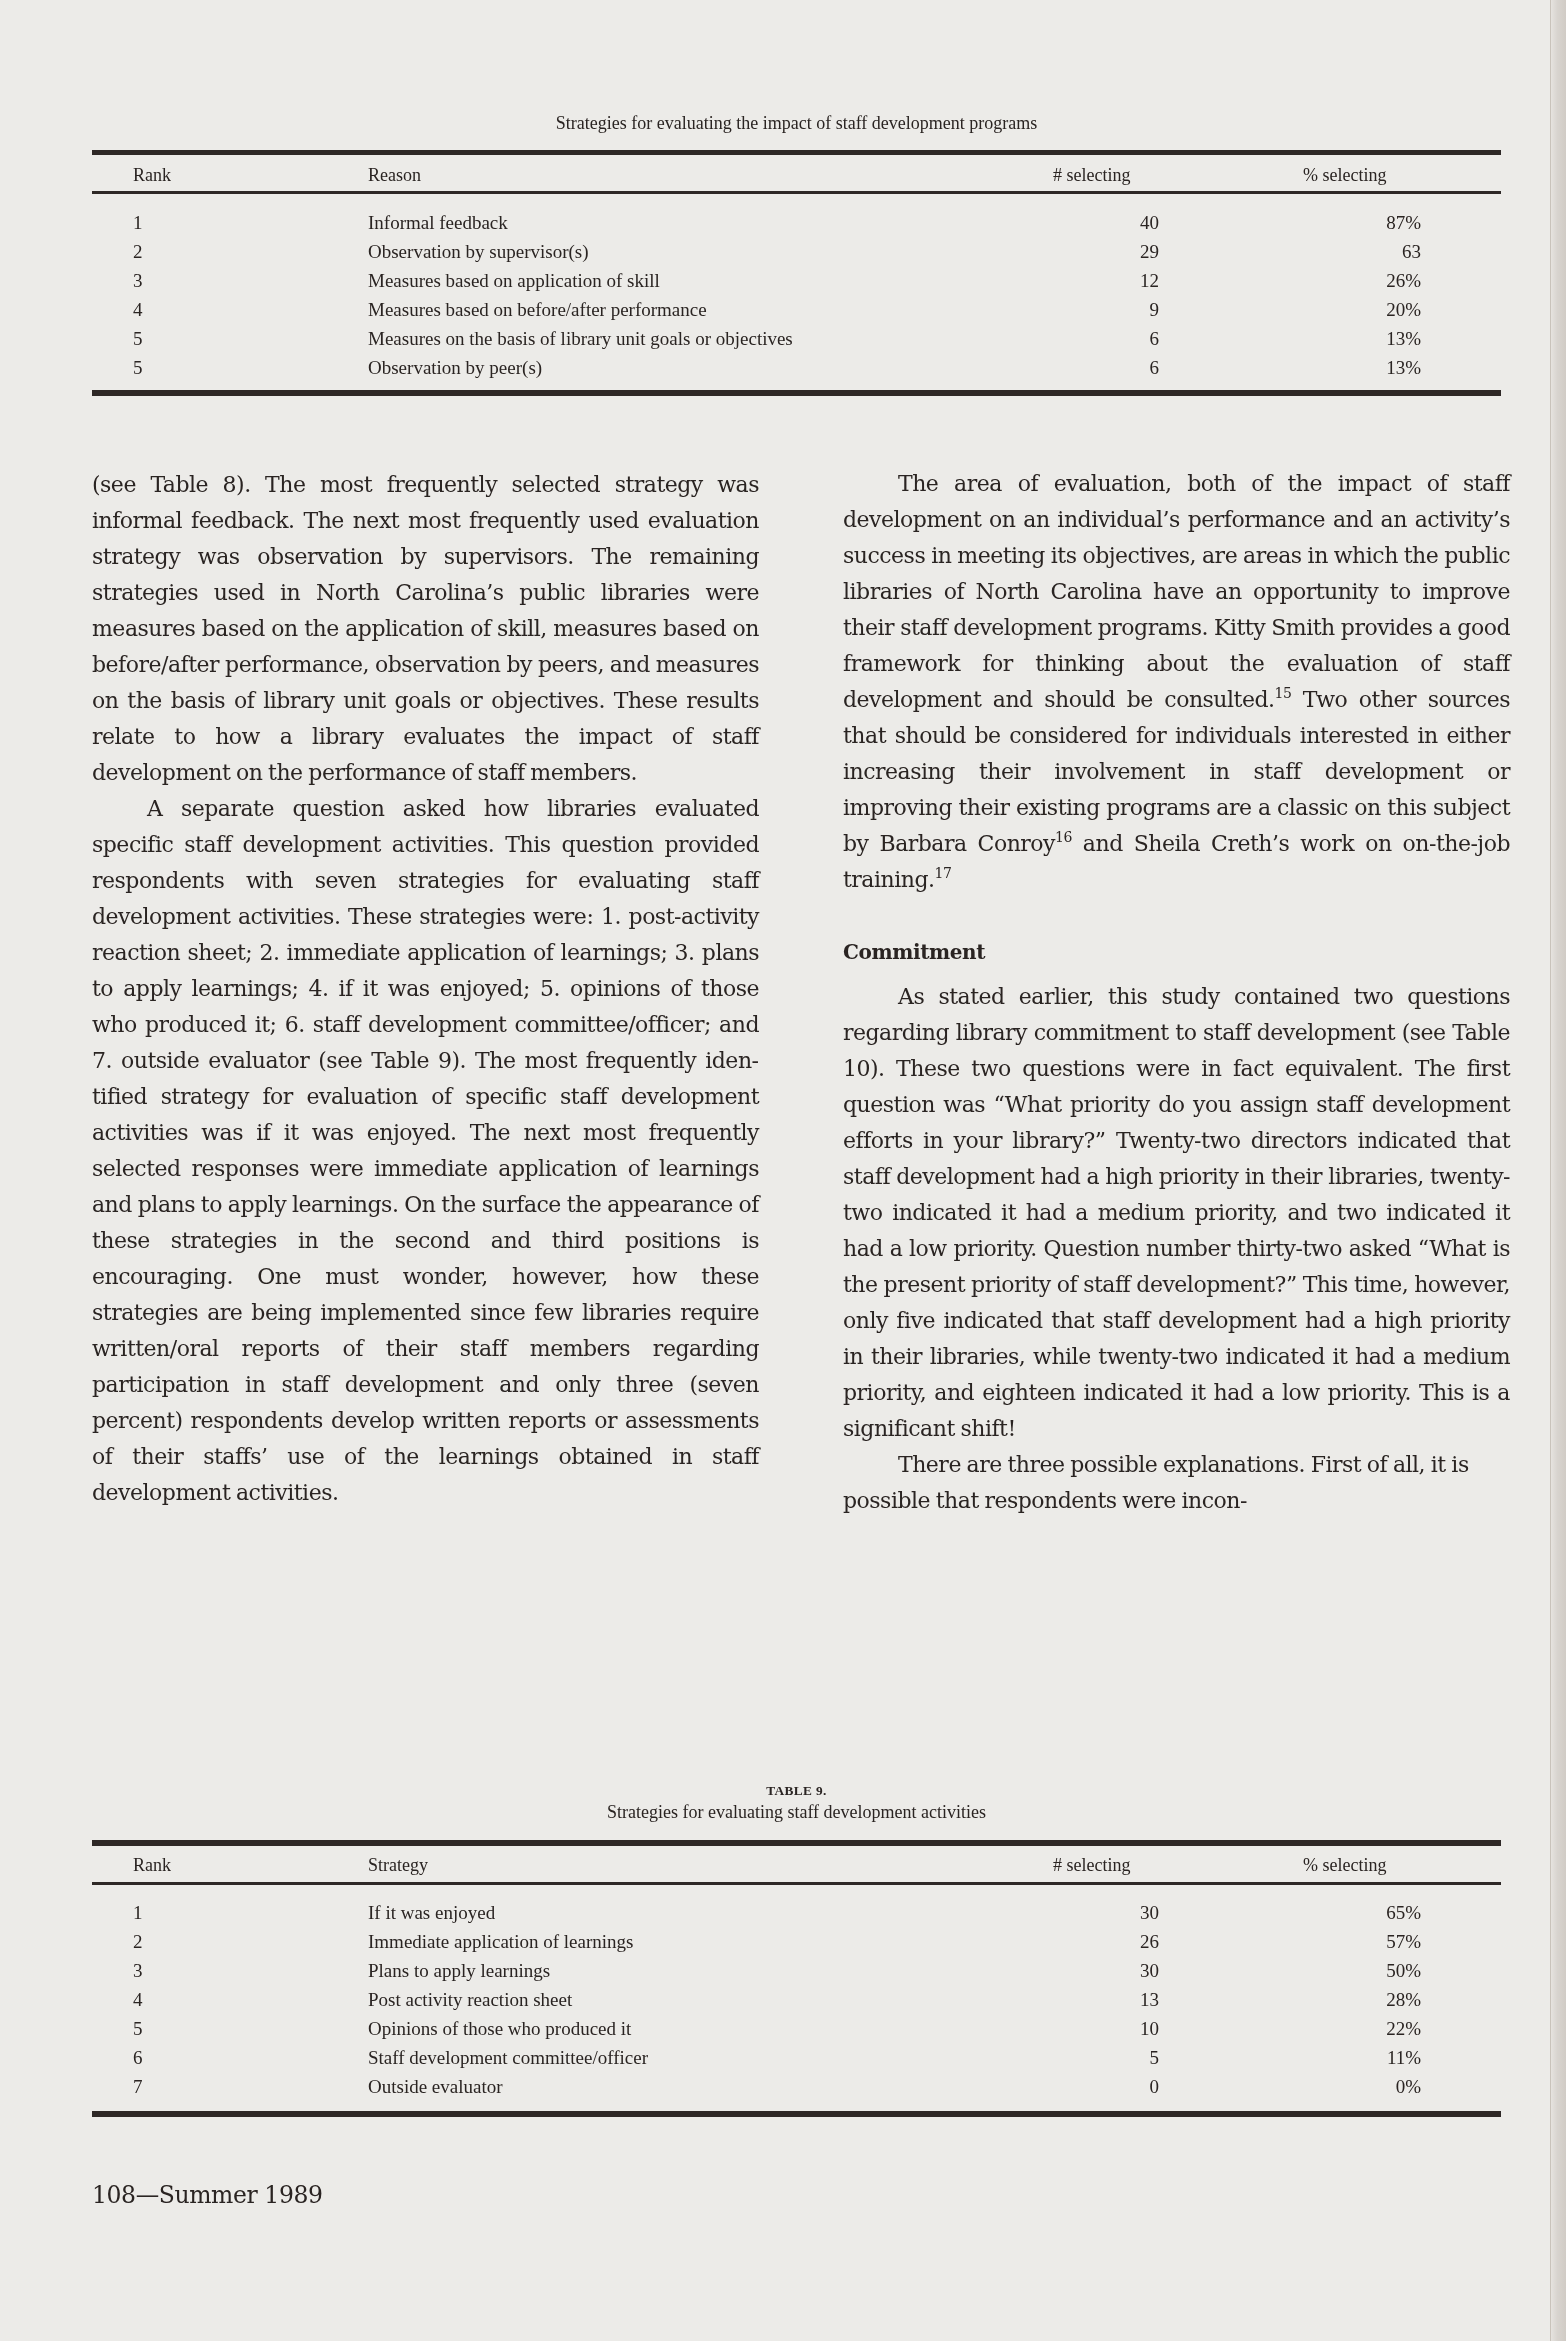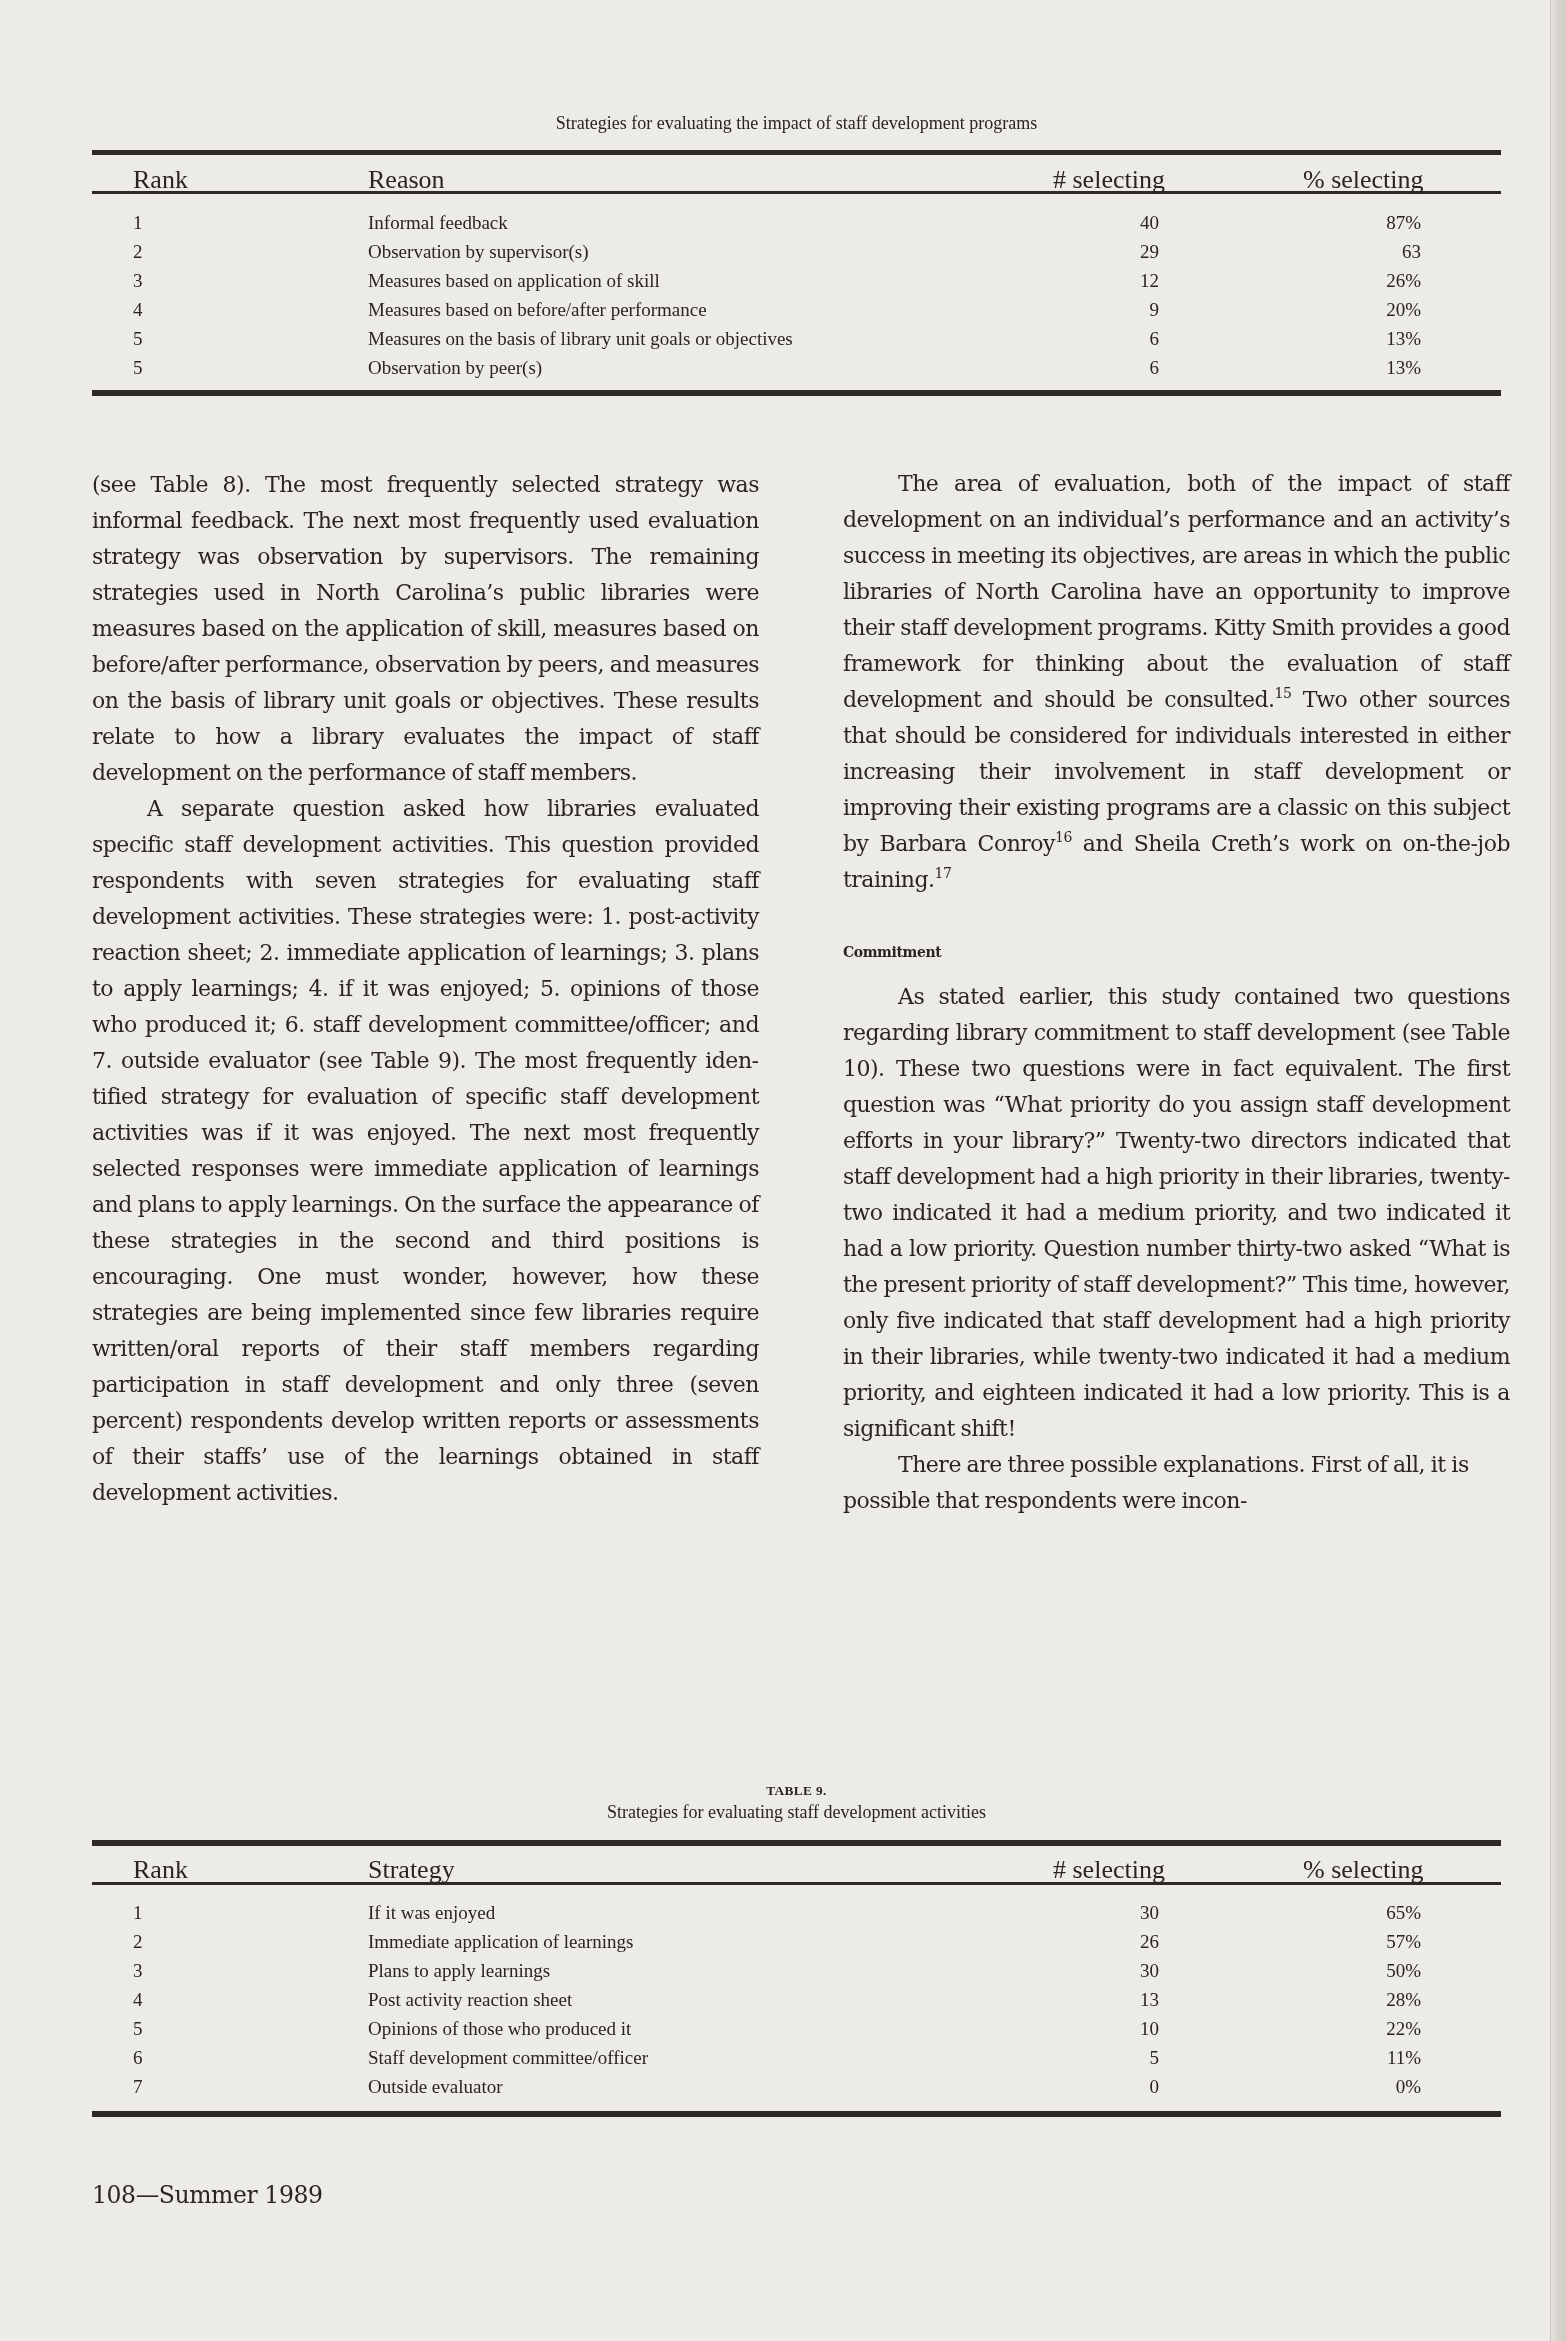--- a/index.html
+++ b/index.html
@@ -22,42 +22,42 @@
   }
   .table-title {
     text-align: center; font-family: "Liberation Serif", serif;
     font-weight: normal; font-size: 18px; margin-top: 3.1px; color: #2a2422;
   }
   .rule-thick { height: 5.5px; background: #2e2826; }
   .rule-mid { height: 3.1px; background: #2e2826; }
   .thead, .trow {
     position: relative; font-family: "Liberation Serif", serif; color: #2a2422;
   }
-  .thead { height: 36px; font-size: 26px; }
+  .thead { height: 36px; font-size: 18px; }
   .trow { height: 29px; font-size: 19px; }
   .c-rank { position: absolute; left: 41px; }
   .c-text { position: absolute; left: 276px; }
   .c-num { position: absolute; left: 989px; width: 78px; text-align: right; }
   .c-pct { position: absolute; left: 1251px; width: 78px; text-align: right; }
   .thead .c-num { left: 961px; width: 157px; text-align: left; }
   .thead .c-pct { left: 1211px; width: 157px; text-align: left; }
   .thead span { top: 9.4px; }
   .trow span { top: 1.6px; }
 
   .col {
     position: absolute; width: 667px;
     font-family: "DejaVu Serif", serif; font-size: 22px;
     line-height: 36px; text-align: justify; hyphens: manual;
     color: #2a2422; letter-spacing: -0.5px; word-spacing: -0.8px;
   }
   .col p { margin: 0; }
   .col p.indent { text-indent: 55px; }
   .col h3 {
     margin: 0; font-family: "DejaVu Serif", serif; font-weight: bold;
-    font-size: 14px; line-height: 36px; letter-spacing: -0.4px;
+    font-size: 20px; line-height: 36px; letter-spacing: -0.4px;
   }
   sup { font-size: 14px; line-height: 0; vertical-align: 9.4px; }
   .folio {
     position: absolute; left: 92px; top: 2181px;
     font-family: "DejaVu Serif", serif; font-size: 23.5px; color: #2a2422;
     letter-spacing: -0.4px;
   }
 </style>
 </head>
 <body>

